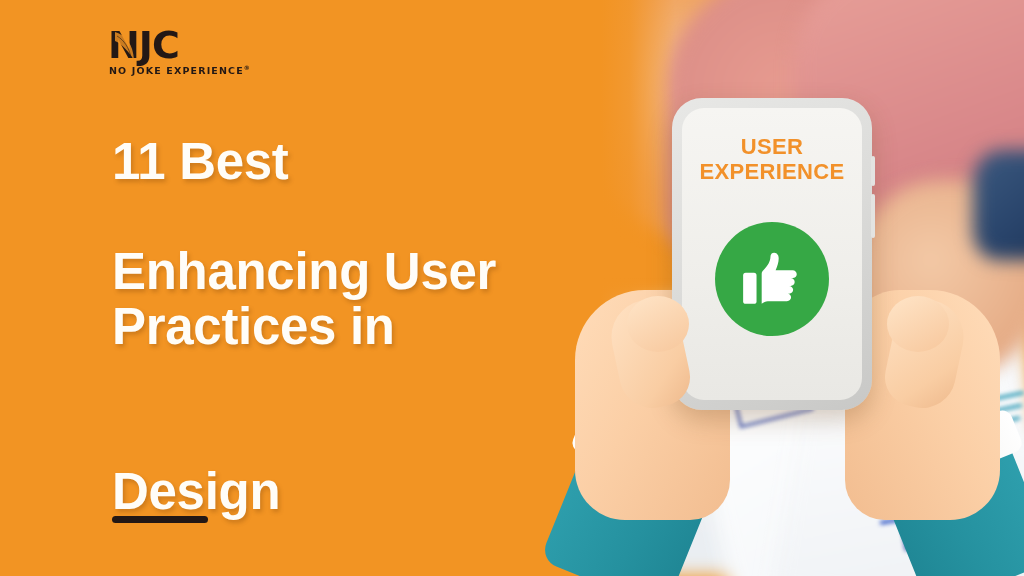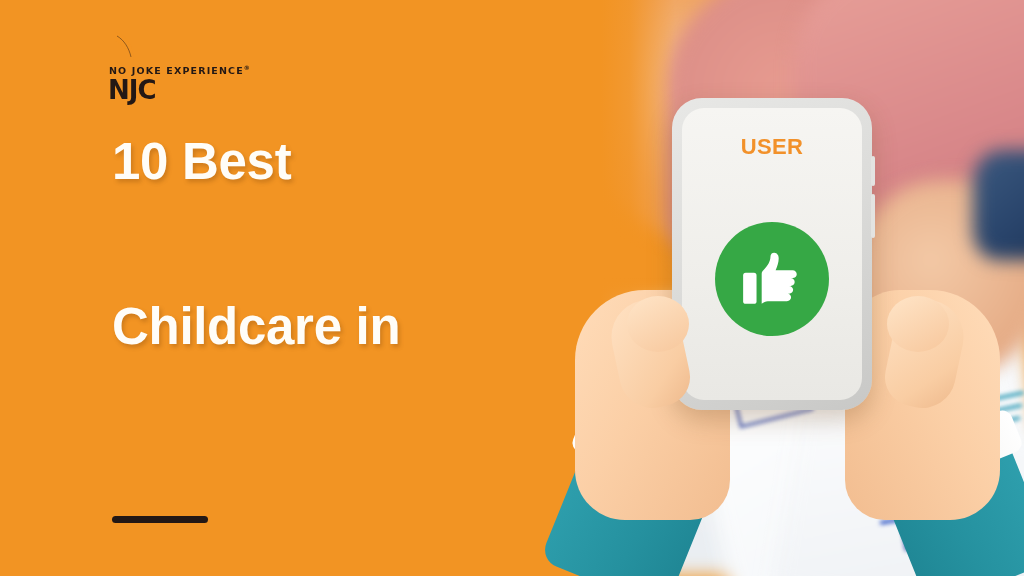--- a/index.html
+++ b/index.html
@@ -140,22 +140,22 @@
     position:absolute;left:50%;top:114px;transform:translateX(-50%);
     width:114px;height:114px;border-radius:50%;
     background:#36A845;
     display:flex;align-items:center;justify-content:center;
   }
   .thumb-glyph{width:66px;height:66px;display:block;}
 
   
   .logo{position:absolute;left:108px;top:28px;width:120px;height:52px;}
   .logo-njc{
-    font-size:26px;font-weight:bold;letter-spacing:-1px;color:#231815;
-    line-height:34px;font-family:"DejaVu Sans", sans-serif;margin-top:45px;
+    font-size:38px;font-weight:bold;letter-spacing:-1px;color:#231815;
+    line-height:34px;font-family:"DejaVu Sans", sans-serif;
   }
   .logo-leaf{
     position:absolute;left:4px;top:2px;width:26px;height:34px;
     opacity:.85;
   }
   .logo-sub{
     position:absolute;left:1px;top:36px;
     font-size:9.5px;font-weight:bold;letter-spacing:1.15px;color:#231815;
     white-space:nowrap;font-family:"DejaVu Sans", sans-serif;
   }
@@ -212,20 +212,21 @@
     <div class="cuff cuff-r"></div>
     <div class="palm palm-l"></div>
     <div class="palm palm-r"></div>
 
     <div class="phone">
       <div class="btn-side btn-1"></div>
       <div class="btn-side btn-2"></div>
       <div class="phone-screen">
         <div class="ux-title">
           <div>USER</div>
+          <div>EXPERIENCE</div>
         </div>
         <div class="thumb-circle">
           <svg class="thumb-glyph" viewBox="0 0 64 64">
             <rect x="4" y="26" width="13" height="30" rx="2.5" fill="#ffffff"></rect>
             <path d="M22 56 L22 27 C22 25 23 24 24.5 22.5 C28 19 30.5 14.5 30.5 10.5 C30.5 8 32 6.5 34 6.5
                      C36.5 6.5 38.5 8.5 38.5 12 C38.5 16 37 20 35.5 23.5 L52 23.5 C54.3 23.5 56 25.2 56 27.3
                      C56 29.4 54.3 31.1 52 31.1 L50 31.1 C52.3 31.1 54 32.8 54 34.9 C54 37 52.3 38.7 50 38.7
                      L48.5 38.7 C50.8 38.7 52.5 40.4 52.5 42.5 C52.5 44.6 50.8 46.3 48.5 46.3 L47 46.3
                      C49 46.3 50.5 47.9 50.5 49.8 C50.5 51.9 48.8 53.6 46.5 53.6 L28 53.6
                      C25.5 53.6 23.6 55 22 56 Z" fill="#ffffff"></path>
@@ -245,23 +246,24 @@
     <svg class="logo-leaf" viewBox="0 0 26 34">
       <path d="M3 2 C14 5 21 14 22 30 C17 22 10 14 3 11 Z" fill="#F29423" opacity="0.95"></path>
       <path d="M5 6 C12 10 17 18 19 27" stroke="#231815" stroke-width="1" fill="none" opacity="0.55"></path>
     </svg>
     <div class="logo-sub">
       <span>NO JOKE EXPERIENCE</span><span class="reg">®</span>
     </div>
   </div>
 
   <h1 class="headline">
-    <span>10 Best</span><br>
+    <span>11 Best</span><br>
+    <br>
+    <span>Enhancing User</span><br>
+    <span>Practices in</span><br>
     <br>
     <br>
-    <span>Childcare in</span><br>
-    <br>
-    <br>
+    <span>Design</span>
   </h1>
 
   <div class="divider"></div>
 
 </div>
 
 </body></html>

